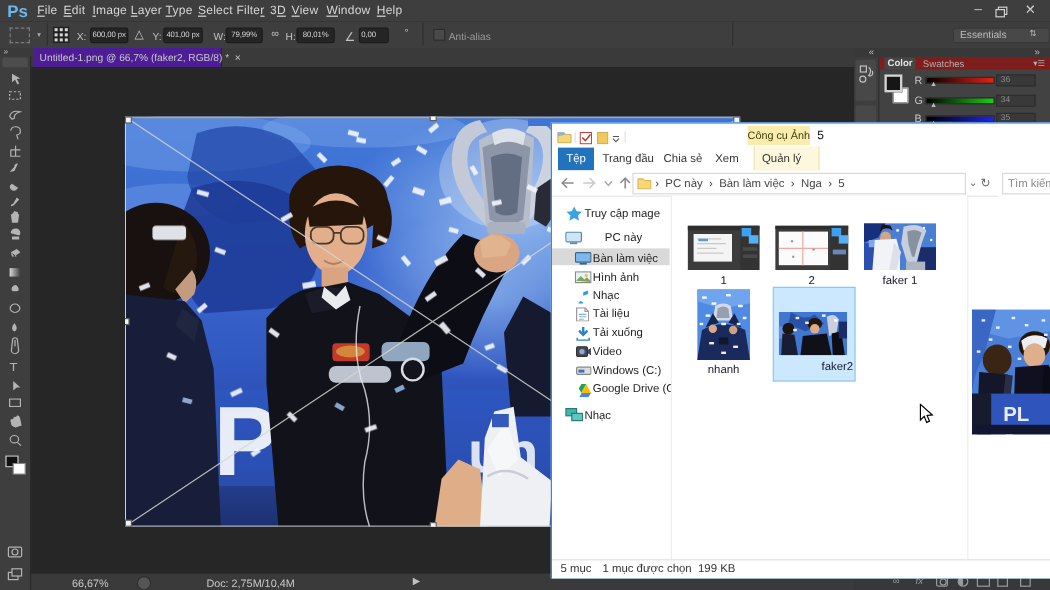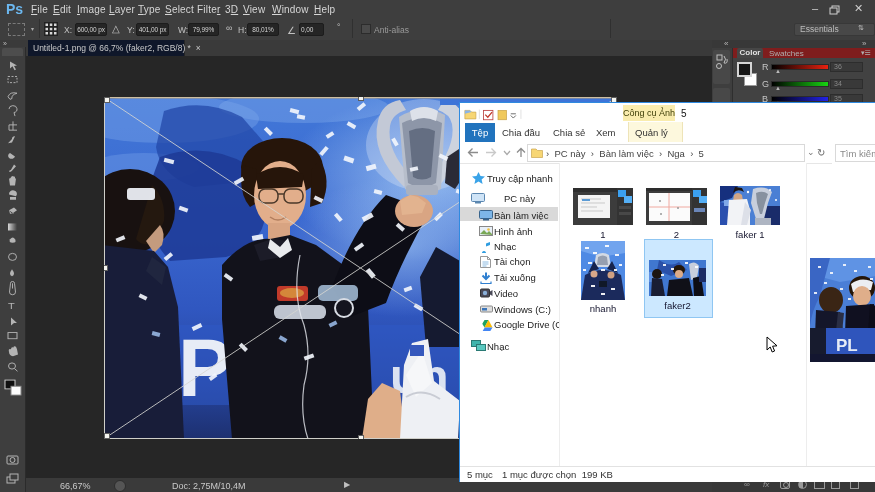--- a/index.html
+++ b/index.html
@@ -7,21 +7,21 @@
   .abs{position:absolute;}
   
   #menubar{left:0;top:0;width:875px;height:18px;background:#3e3e3e;color:#d6d6d6;font-size:10px;}
   #menubar .mi{position:absolute;top:4px;letter-spacing:0.2px;}
   #pslogo{position:absolute;left:6px;top:1px;color:#6cb8f0;font-weight:bold;font-size:14px;}
   .winbtn{position:absolute;top:2px;color:#cfcfcf;font-size:11px;}
   #optbar{left:0;top:18px;width:875px;height:22px;background:#3e3e3e;border-bottom:1px solid #2a2a2a;color:#c9c9c9;font-size:10px;}
   .well{position:absolute;background:#252525;border:1px solid #1c1c1c;border-radius:2px;color:#d4d4d4;font-size:6.5px;line-height:11px;padding:0 1px;height:11px;top:5px;white-space:nowrap;overflow:hidden;letter-spacing:-0.1px;}
   .optlab{position:absolute;top:7px;color:#c2c2c2;font-size:8.5px;}
   #tabbar{left:0;top:40px;width:875px;height:16px;background:#3a3a3a;}
-  #doctab{position:absolute;left:28px;top:0;width:151px;height:16px;background:#0f172a;color:#c9c9c9;font-size:8.5px;line-height:16px;padding-left:5px;border-right:1px solid #262626;white-space:nowrap;}
+  #doctab{position:absolute;left:28px;top:0;width:151px;height:16px;background:#4c1d95;color:#c9c9c9;font-size:8.5px;line-height:16px;padding-left:5px;border-right:1px solid #262626;white-space:nowrap;}
   #toolstrip{left:0;top:40px;width:25px;height:452px;background:#3e3e3e;border-right:1px solid #2b2b2b;}
   #pasteboard{left:26px;top:56px;width:686px;height:422px;background:#262626;}
   #psstatus{left:26px;top:478px;width:686px;height:14px;background:#3a3a3a;color:#c9c9c9;font-size:9px;}
   #rightdock{left:712px;top:40px;width:163px;height:452px;background:#3e3e3e;}
   
   #explorer{left:459px;top:102px;width:417px;height:378px;background:#fff;border:1px solid #2f8ae0;font-size:10.5px;color:#222;}
 </style>
 </head>
 <body>
 
@@ -387,21 +387,21 @@
       <rect x="40" y="4" width="10" height="11" fill="#f0c95c" stroke="#c8a044" stroke-width="0.8"></rect>
       <path d="M55,8 h6 m-6,2 l3,3 3,-3" stroke="#555" stroke-width="1" fill="none"></path>
       <rect x="66.5" y="3" width="1" height="11" fill="#dcdcdc"></rect>
     </g>
     </svg>
     <div style="position:absolute;left:163px;top:2px;width:52px;height:16px;background:#f9ecae;color:#40400a;font-size:9px;line-height:16px;white-space:nowrap;text-align:center">Công cụ Ảnh</div>
     <div style="position:absolute;left:221px;top:5px;font-size:10px;color:#111">5</div>
 
     <div style="position:absolute;left:168px;top:19px;width:53px;height:20px;background:#fdf8dd;border:1px solid #eee4b8;border-top:none"></div>
     <div style="position:absolute;left:5px;top:20px;width:30px;height:19px;background:#2173bd;color:#fff;font-size:9.5px;text-align:center;line-height:19px">Tệp</div>
-    <div style="position:absolute;left:42px;top:24px;font-size:9.5px;color:#333;white-space:nowrap">Chia đầu</div>
+    <div style="position:absolute;left:42px;top:24px;font-size:9.5px;color:#333;white-space:nowrap">Trang đầu</div>
     <div style="position:absolute;left:93px;top:24px;font-size:9.5px;color:#333;white-space:nowrap">Chia sẻ</div>
     <div style="position:absolute;left:136px;top:24px;font-size:9.5px;color:#333;white-space:nowrap">Xem</div>
     <div style="position:absolute;left:175px;top:24px;font-size:9.5px;color:#333;white-space:nowrap">Quản lý</div>
 
     <div style="position:absolute;left:0;top:39px;width:372px;height:21px;background:#fff;border-bottom:1px solid #e6e6e6">
       <svg style="position:absolute;left:6px;top:3px" width="62" height="15">
         <path d="M12,7.5 h-9 m3.5,-4 l-4,4 4,4" stroke="#8c8c8c" stroke-width="1.3" fill="none"></path>
         <path d="M20,7.5 h9 m-3.5,-4 l4,4 -4,4" stroke="#c9c9c9" stroke-width="1.3" fill="none"></path>
         <path d="M38,6 l3,3.5 3,-3.5" stroke="#a9a9a9" stroke-width="1.2" fill="none"></path>
         <path d="M55,12 v-8 m-4,3.5 l4,-4 4,4" stroke="#8c8c8c" stroke-width="1.3" fill="none"></path>
@@ -418,21 +418,21 @@
       <div style="position:absolute;left:375px;top:2px;width:45px;height:16px;border:1px solid #d9d9d9;background:#fff">
         <span style="position:absolute;left:4px;top:3px;font-size:9.5px;color:#8a8a8a;white-space:nowrap">Tìm kiếm 5</span>
       </div>
     </div>
 
     <div id="nav" style="position:absolute;left:0;top:0;width:99px;height:363px;white-space:nowrap">
       <div style="position:absolute;left:0;top:104px;width:98px;height:14px;background:#d9d9d9"></div>
       <svg style="position:absolute;left:12px;top:69px" width="13" height="12">
         <path d="M6.5,0 l2,4 4.5,0.5 -3.4,3 1,4.5 -4.1,-2.4 -4.1,2.4 1,-4.5 -3.4,-3 4.5,-0.5 z" fill="#3aa3e8"></path>
       </svg>
-      <span style="position:absolute;left:27px;top:70px;font-size:9.5px;color:#222;white-space:nowrap">Truy cập nhanh</span>
+      <span style="position:absolute;left:27px;top:70px;font-size:9.5px;color:#222;white-space:nowrap">Truy cập mage</span>
       <svg style="position:absolute;left:11px;top:90px" width="14" height="11">
         <rect x="0.5" y="0.5" width="13" height="8" rx="1" fill="#cfe4f7" stroke="#5b87b0"></rect>
         <rect x="4" y="9" width="6" height="1.5" fill="#5b87b0"></rect>
       </svg>
       <span style="position:absolute;left:44px;top:90px;font-size:9.5px;color:#222;white-space:nowrap">PC này</span>
       <svg style="position:absolute;left:19px;top:107px" width="14" height="11">
         <rect x="0.5" y="0.5" width="13" height="8" rx="1" fill="#7db6e8" stroke="#39648c"></rect>
         <rect x="4" y="9" width="6" height="1.5" fill="#39648c"></rect>
       </svg>
       <span style="position:absolute;left:34px;top:107px;font-size:9.5px;color:#222;white-space:nowrap">Bàn làm việc</span>
@@ -444,21 +444,21 @@
       <span style="position:absolute;left:34px;top:123px;font-size:9.5px;color:#222;white-space:nowrap">Hình ảnh</span>
       <svg style="position:absolute;left:20px;top:138px" width="12" height="12">
         <path d="M4,10 a2,2 0 1 1 -0.01,0 z M6,10.5 v-8 l4,-1.5 v3 l-4,1.5" fill="#2f9de0"></path>
       </svg>
       <span style="position:absolute;left:34px;top:138px;font-size:9.5px;color:#222;white-space:nowrap">Nhạc</span>
       <svg style="position:absolute;left:20px;top:153px" width="11" height="12">
         <path d="M0.5,0.5 h7 l3,3 v8 h-10 z" fill="#fff" stroke="#999"></path>
         <path d="M7.5,0.5 v3 h3" fill="none" stroke="#999"></path>
         <path d="M2.5,6 h6 M2.5,8 h6 M2.5,10 h4" stroke="#7fb2dd" stroke-width="0.9"></path>
       </svg>
-      <span style="position:absolute;left:34px;top:153px;font-size:9.5px;color:#222;white-space:nowrap">Tài chọn</span>
+      <span style="position:absolute;left:34px;top:153px;font-size:9.5px;color:#222;white-space:nowrap">Tài liệu</span>
       <svg style="position:absolute;left:20px;top:169px" width="12" height="12">
         <path d="M6,0.5 v6 m-3.5,-3 l3.5,3.5 3.5,-3.5" stroke="#2f7fd0" stroke-width="2" fill="none"></path>
         <path d="M1,9.5 v2 h10 v-2" stroke="#2f7fd0" stroke-width="1.2" fill="none"></path>
       </svg>
       <span style="position:absolute;left:34px;top:169px;font-size:9.5px;color:#222;white-space:nowrap">Tải xuống</span>
       <svg style="position:absolute;left:20px;top:185px" width="13" height="11">
         <rect x="0.5" y="1" width="9" height="8" rx="1" fill="#4a4a58" stroke="#333"></rect>
         <path d="M10,3.5 l2.5,-1.5 v6 l-2.5,-1.5 z" fill="#4a4a58"></path>
         <circle cx="5" cy="5" r="2.2" fill="#8ab0d8"></circle>
       </svg>
@@ -574,21 +574,21 @@
         <path d="M44,18 l8,-2 3,20 -10,0 z" fill="#0d0d15"></path>
         <rect x="50" y="8" width="7" height="14" fill="#1c2c66"></rect>
         <g fill="#fff" opacity="0.9">
           <rect x="14" y="4" width="3" height="2"></rect>
           <rect x="22" y="8" width="3" height="2"></rect>
           <rect x="36" y="2" width="3" height="2"></rect>
           <rect x="46" y="6" width="3" height="2"></rect>
           <rect x="12" y="14" width="3" height="2"></rect>
         </g>
       </svg>
-      <div style="position:absolute;left:84px;top:137px;width:67px;text-align:center">faker2</div>
+      <div style="position:absolute;left:84px;top:137px;width:67px;text-align:right">faker2</div>
 
       <svg style="position:absolute;left:206px;top:173px" width="12" height="18">
         <path d="M1,1 L1,14 L4.2,11 L6.2,16 L8.6,15 L6.6,10.2 L11,9.8 Z" fill="#fff" stroke="#000" stroke-width="1"></path>
       </svg>
     </div>
     <div style="position:absolute;left:346px;top:60px;width:1px;height:303px;background:#ededed"></div>
 
     <svg style="position:absolute;left:350px;top:155px" width="66" height="104">
       <rect width="66" height="104" fill="#4a7ed6"></rect>
       <path d="M0,0 h66 v18 l-36,6 -30,-8 z" fill="#5f93e4"></path>

